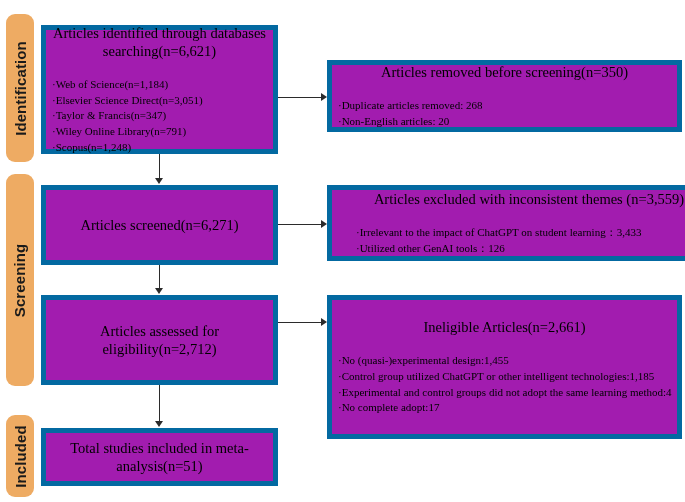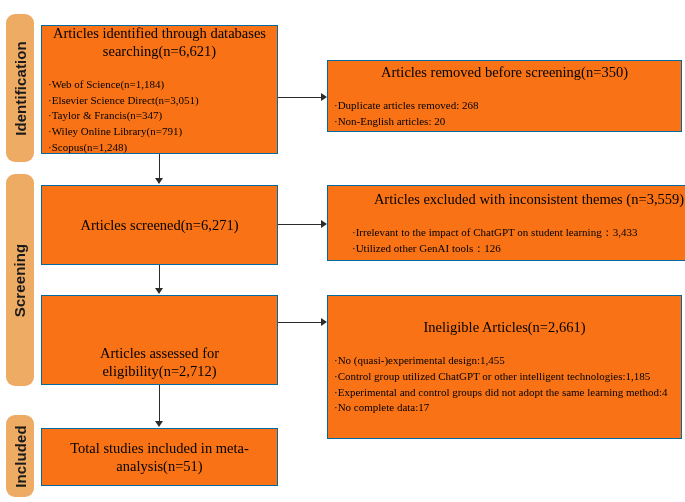--- a/index.html
+++ b/index.html
@@ -34,22 +34,22 @@
     font-weight: 700;
     color: #1a1a1a;
     white-space: nowrap;
     transform: rotate(-90deg);
     letter-spacing: 0.1px;
   }
 
   
   .node {
     position: absolute;
-    background: #f97316;
-    border: 1px solid #0369a1;
+    background: #a21caf;
+    border: 5px solid #0369a1;
     box-sizing: border-box;
     display: flex;
     flex-direction: column;
     justify-content: center;
     padding: 4px 6px;
   }
   .node.center-only {
     align-items: center;
   }
 
@@ -140,31 +140,31 @@
   </div>
 
   <div class="node" style="left:327px; top:185px; width:404px; height:76px;">
     <div class="node-title">Articles excluded with inconsistent themes (n=3,559)</div>
     <ul class="sub-list indent">
       <li>·Irrelevant to the impact of ChatGPT on student learning：3,433</li>
       <li>·Utilized other GenAI tools：126</li>
     </ul>
   </div>
 
-  <div class="node center-only" style="left:41px; top:295px; width:237px; height:90px;justify-content:flex-end;">
+  <div class="node center-only" style="left:41px; top:295px; width:237px; height:90px;">
     <div class="node-title">Articles assessed for eligibility(n=2,712)</div>
   </div>
 
   <div class="node" style="left:327px; top:295px; width:355px; height:144px;">
     <div class="node-title">Ineligible Articles(n=2,661)</div>
     <ul class="sub-list">
       <li>·No (quasi-)experimental design:1,455</li>
       <li>·Control group utilized ChatGPT or other intelligent technologies:1,185</li>
       <li>·Experimental and control groups did not adopt the same learning method:4</li>
-      <li>·No complete data:17</li>
+      <li>·No complete adopt:17</li>
     </ul>
   </div>
 
   <div class="node center-only" style="left:41px; top:428px; width:237px; height:58px;">
     <div class="node-title">Total studies included in meta-analysis(n=51)</div>
   </div>
 
   <div class="conn v" style="left:159px; top:154px; height:25px;"></div>
   <div class="arrowhead down" style="left:155px; top:178px;"></div>
 

